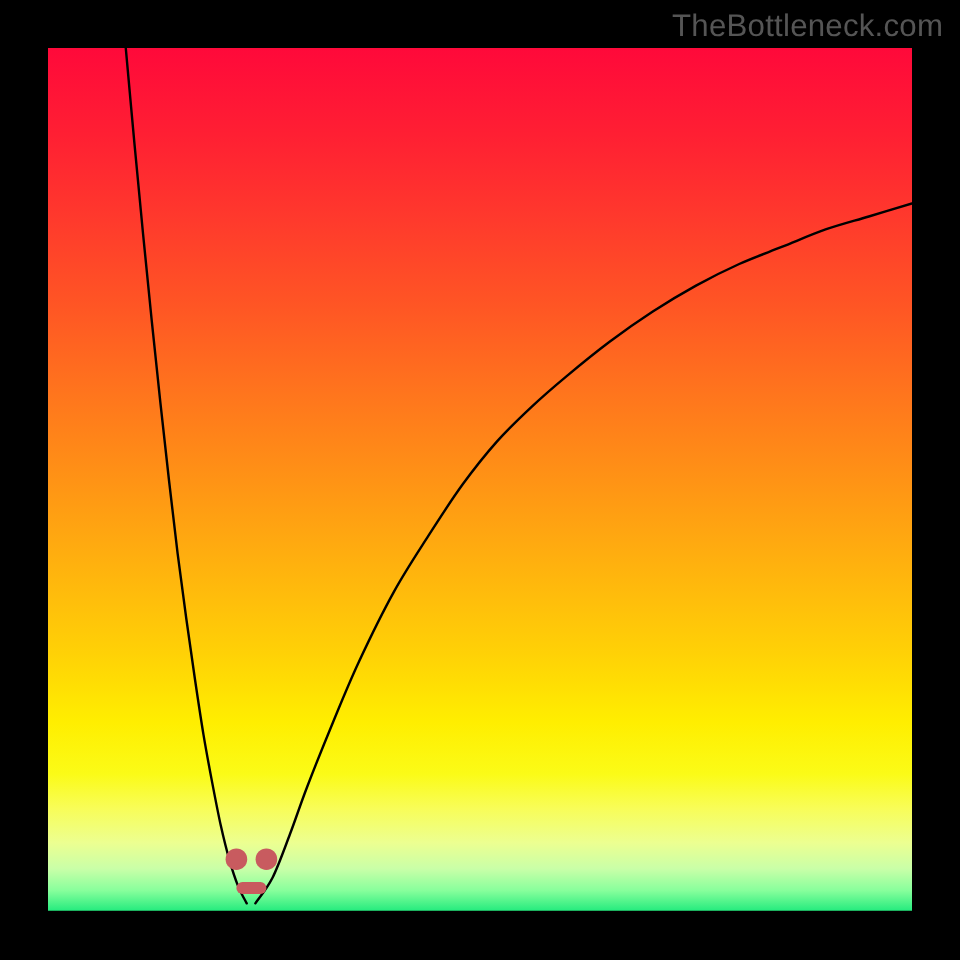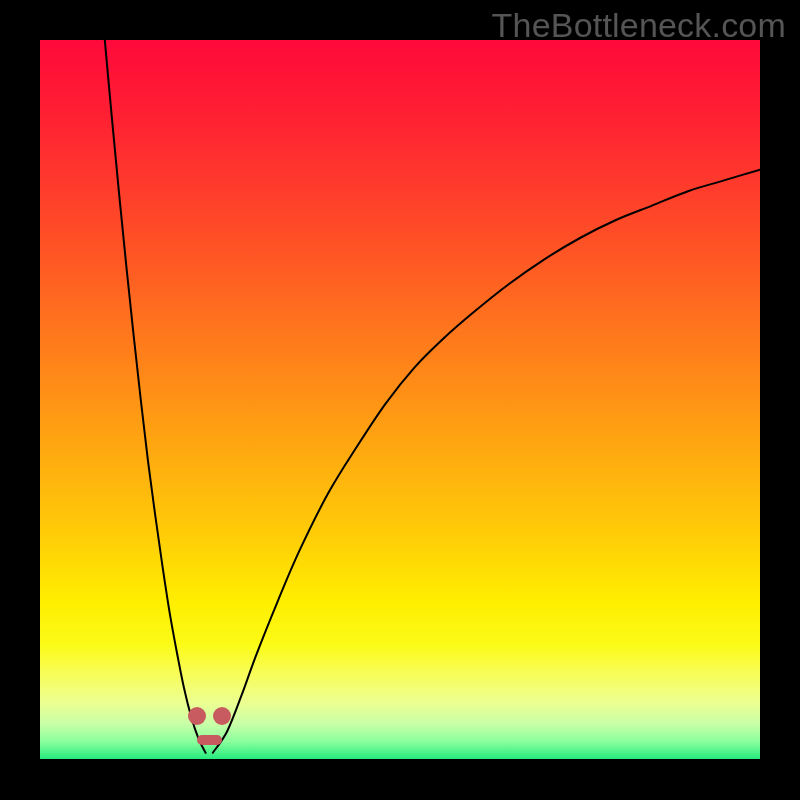--- a/index.html
+++ b/index.html
@@ -25,21 +25,21 @@
     top: 40px;
     width: 720px;
     height: 720px;
     
   }
   .watermark {
     position: absolute;
     top: 6px;
     right: 14px;
     color: #555;
-    font-size: 34px;
+    font-size: 26px;
     font-weight: 400;
     letter-spacing: 0.2px;
   }
   .svg-layer {
     position: absolute;
     left: 40px;
     top: 40px;
     width: 720px;
     height: 720px;
     pointer-events: none;

